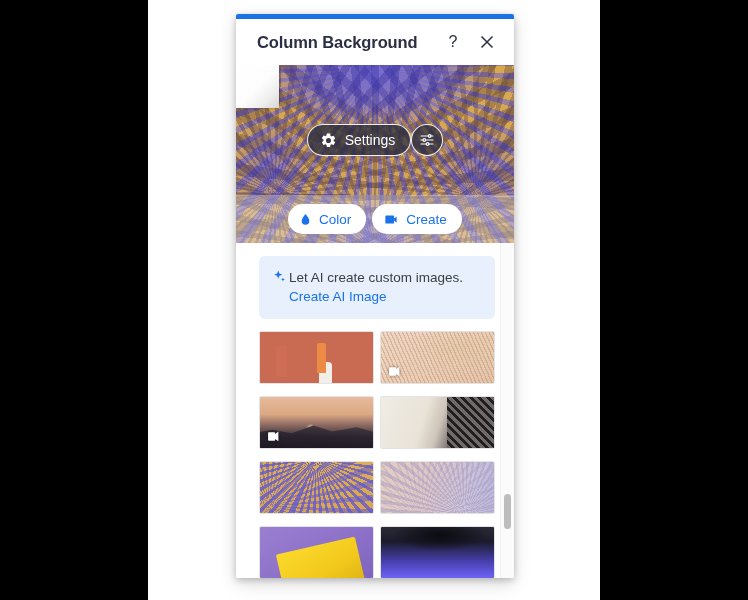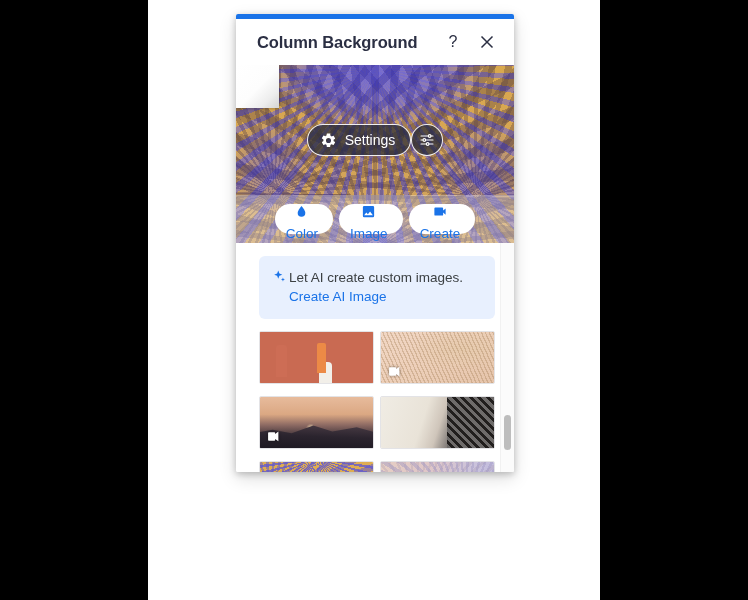--- a/index.html
+++ b/index.html
@@ -25,21 +25,21 @@
     height: 600px;
     background: #ffffff;
   }
 
   
   .dialog {
     position: absolute;
     left: 236px;
     top: 14px;
     width: 278px;
-    height: 458px;
+    height: 564px;
     background: #ffffff;
     border-radius: 2px;
     box-shadow: 0 2px 7px rgba(0,0,0,0.22), 0 6px 18px rgba(0,0,0,0.14);
     overflow: hidden;
     display: flex;
     flex-direction: column;
   }
   .dialog-accent {
     height: 5px;
     width: 100%;
@@ -176,21 +176,20 @@
     gap: 7px;
     height: 30px;
     padding: 0 15px 0 11px;
     border-radius: 15px;
     background: #ffffff;
     color: #1a73e8;
     font-size: 13.5px;
     cursor: pointer;
     box-sizing: border-box;
     white-space: nowrap;
-    flex-direction: column;
   }
   .tab-pill svg { display: block; fill: #1a73e8; }
 
   
   .dialog-body {
     position: relative;
     flex: 1 1 auto;
     background: #ffffff;
     overflow: hidden;
   }
@@ -411,28 +410,20 @@
       <div class="tab-pill">
         <span>
           <svg width="13" height="15" viewBox="0 0 24 24" aria-hidden="true">
             <path d="M12 2C12 2 5 10.2 5 14.6A7 7 0 0 0 19 14.6C19 10.2 12 2 12 2Z"></path>
           </svg>
         </span>
         <span>Color</span>
       </div>
       <div class="tab-pill">
         <span>
-          <svg width="15" height="15" viewBox="0 0 24 24" aria-hidden="true">
-            <path d="M21 19V5a2 2 0 0 0-2-2H5a2 2 0 0 0-2 2v14a2 2 0 0 0 2 2h14a2 2 0 0 0 2-2ZM8.5 13.5l2.5 3 3.5-4.5 4.5 6H5l3.5-4.5Z"></path>
-          </svg>
-        </span>
-        <span>Image</span>
-      </div>
-      <div class="tab-pill">
-        <span>
           <svg width="16" height="15" viewBox="0 0 24 24" aria-hidden="true">
             <path d="M17 10.5V7a1.5 1.5 0 0 0-1.5-1.5h-11A1.5 1.5 0 0 0 3 7v10a1.5 1.5 0 0 0 1.5 1.5h11A1.5 1.5 0 0 0 17 17v-3.5l4 3.5v-10l-4 3.5Z"></path>
           </svg>
         </span>
         <span>Create</span>
       </div>
     </div>
   </div>
 
   <div class="dialog-body">

